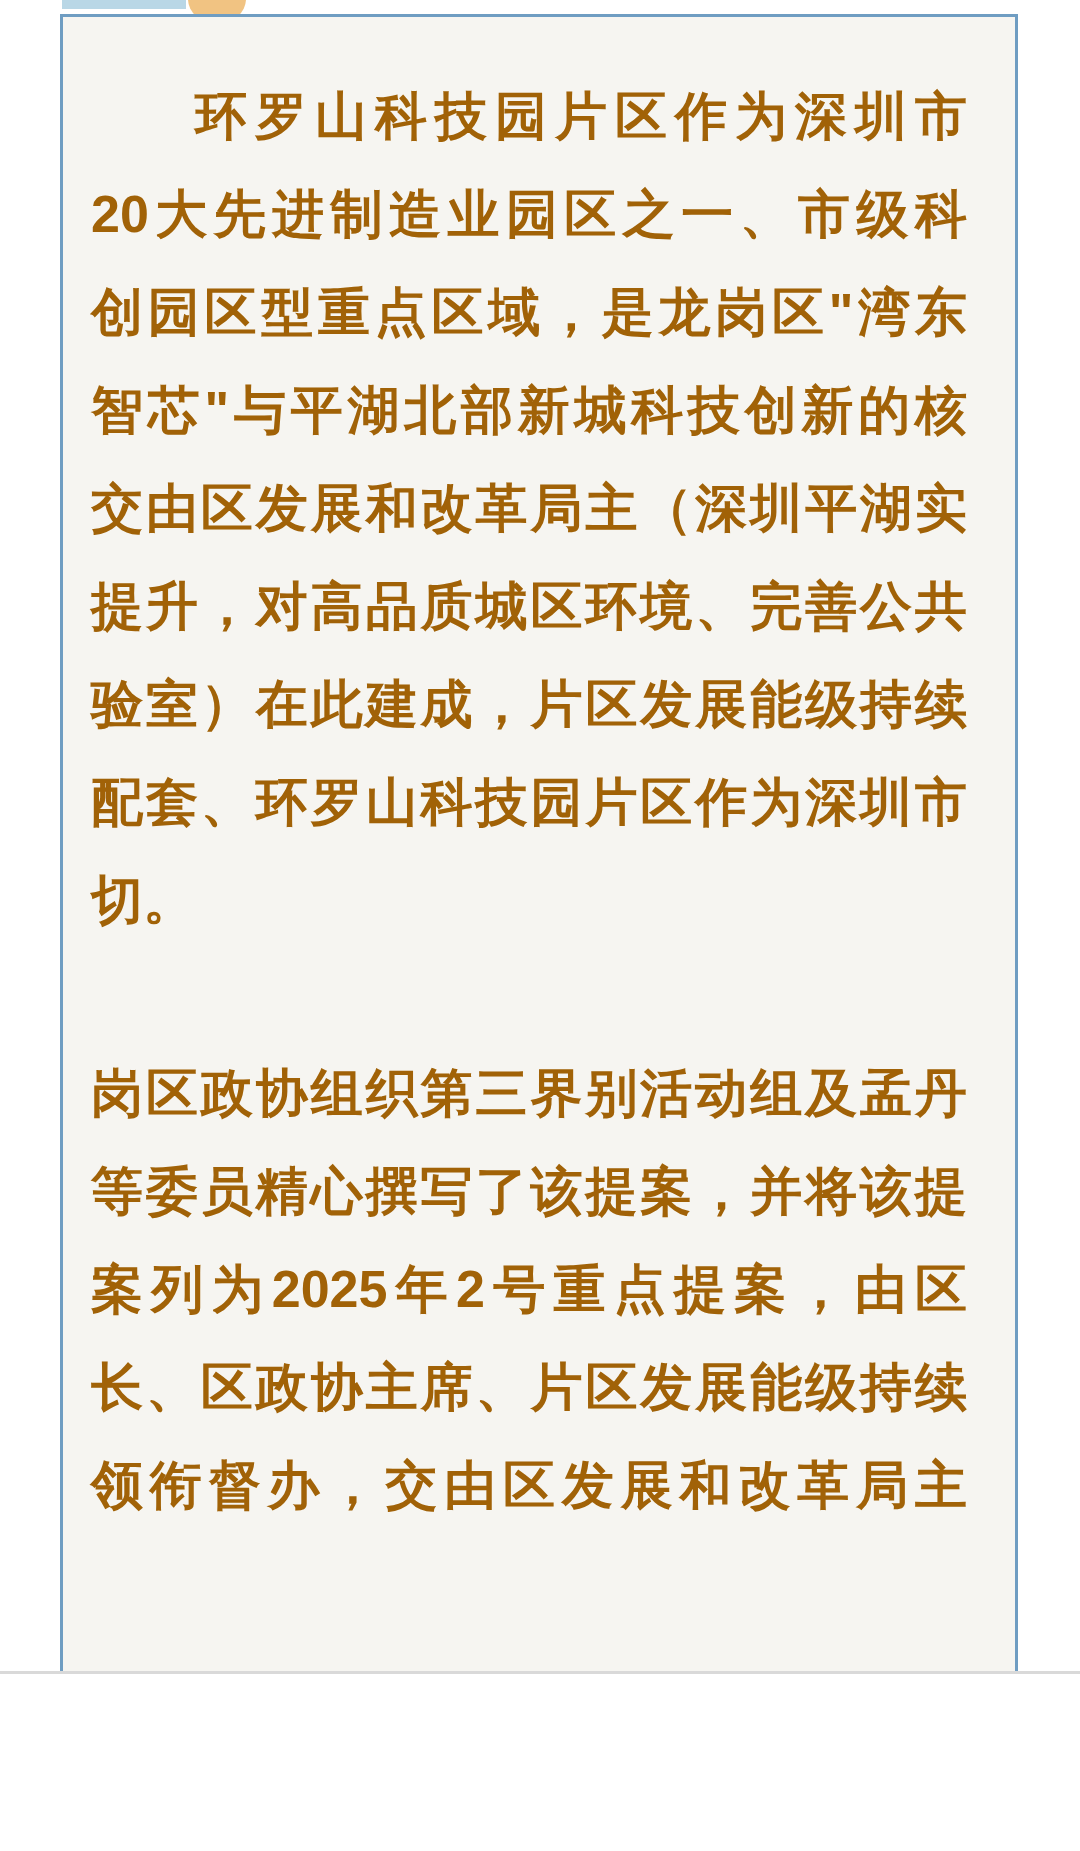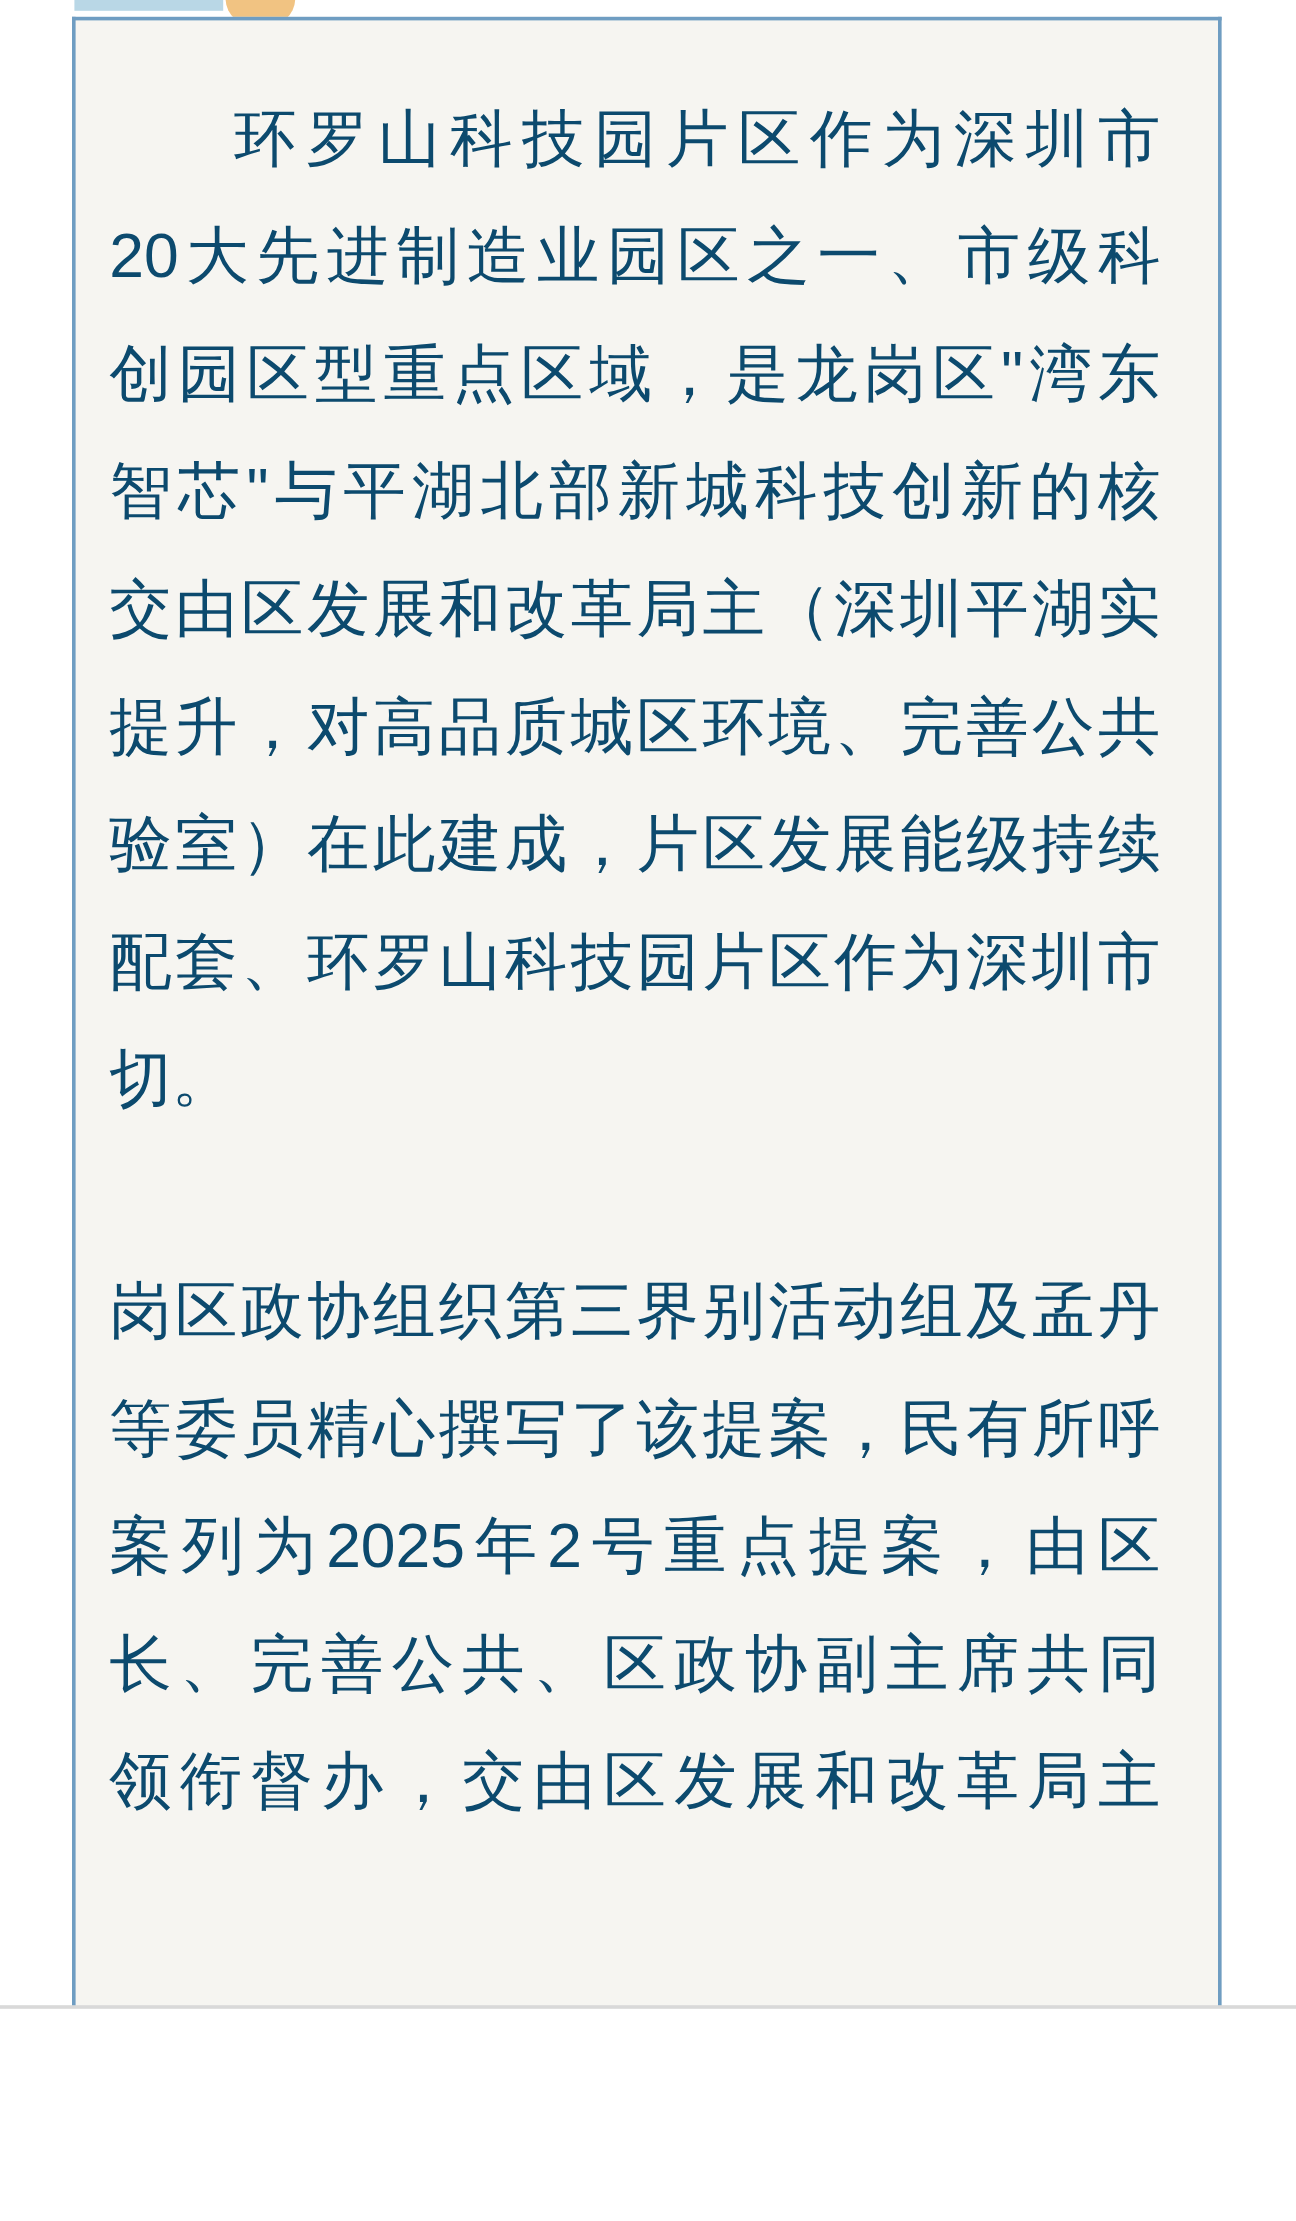--- a/index.html
+++ b/index.html
@@ -6,21 +6,21 @@
   .page{position:relative;width:1080px;height:1851px;background:#ffffff;overflow:hidden;
         font-family:"Liberation Sans","DejaVu Sans",sans-serif;}
 
   
   .decor-strip{position:absolute;left:62px;top:0;width:124px;height:9px;background:#b9d7e6;}
   .decor-blob{position:absolute;left:188px;top:-26px;width:58px;height:50px;border-radius:50%;background:#f1c382;}
 
   
   .article-card{position:absolute;left:60px;top:14px;width:958px;height:1658px;box-sizing:border-box;
                 background:#f6f5f1;border:3px solid #6f9dc2;border-bottom:none;overflow:hidden;}
-  .article-text{margin:50px 48px 0 28px;color:#0c4a6e;font-size:52px;line-height:98px;font-weight:400;}
+  .article-text{margin:50px 48px 0 28px;color:#a16207;font-size:52px;line-height:98px;font-weight:700;}
   .para .line{text-align:justify;text-align-last:justify;white-space:nowrap;}
   .para .line.indent{text-indent:2em;}
   .para .line.last{text-align-last:left;}
   .para + .para{margin-top:95px;}
 
   
   .frame-edge{position:absolute;left:0;top:1671px;width:1080px;height:3px;background:#d9d9d9;}
 
   
   .footer{position:absolute;left:0;top:1675px;width:1080px;height:176px;background:#ffffff;}
@@ -41,23 +41,23 @@
           <div class="line">创园区型重点区域，是龙岗区"湾东</div>
           <div class="line">智芯"与平湖北部新城科技创新的核</div>
           <div class="line">交由区发展和改革局主（深圳平湖实</div>
           <div class="line">提升，对高品质城区环境、完善公共</div>
           <div class="line">验室）在此建成，片区发展能级持续</div>
           <div class="line">配套、环罗山科技园片区作为深圳市</div>
           <div class="line last">切。</div>
         </div>
         <div class="para">
           <div class="line">岗区政协组织第三界别活动组及孟丹</div>
-          <div class="line">等委员精心撰写了该提案，民有所呼</div>
+          <div class="line">等委员精心撰写了该提案，并将该提</div>
           <div class="line">案列为2025年2号重点提案，由区</div>
-          <div class="line">长、完善公共、区政协副主席共同</div>
+          <div class="line">长、区政协主席、片区发展能级持续</div>
           <div class="line">领衔督办，交由区发展和改革局主</div>
         </div>
       </div>
   </div>
 
   <div class="frame-edge"></div>
 
   <div class="footer">
 
     

